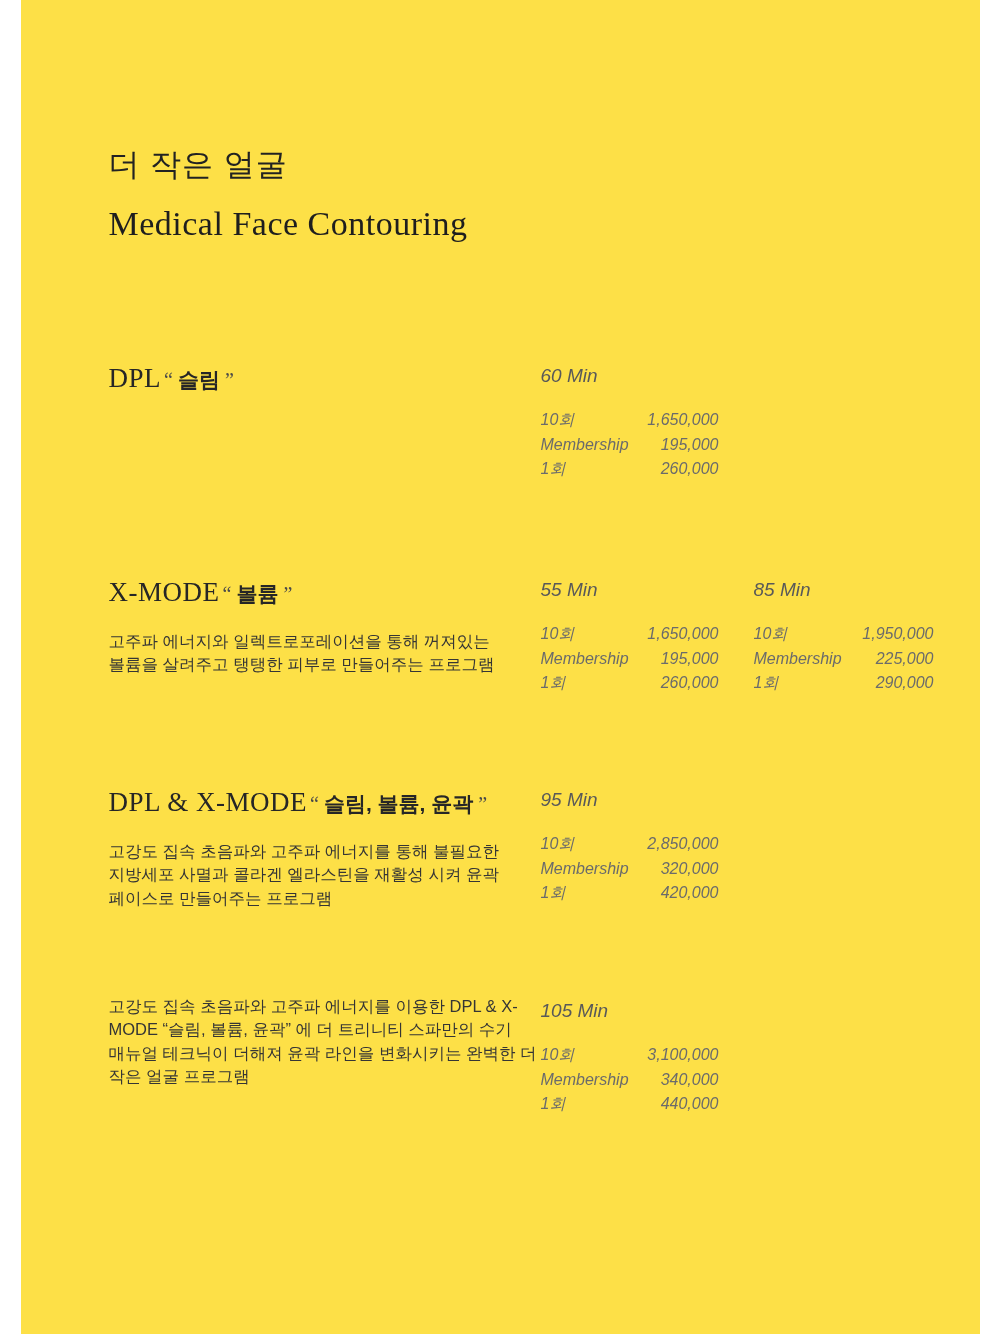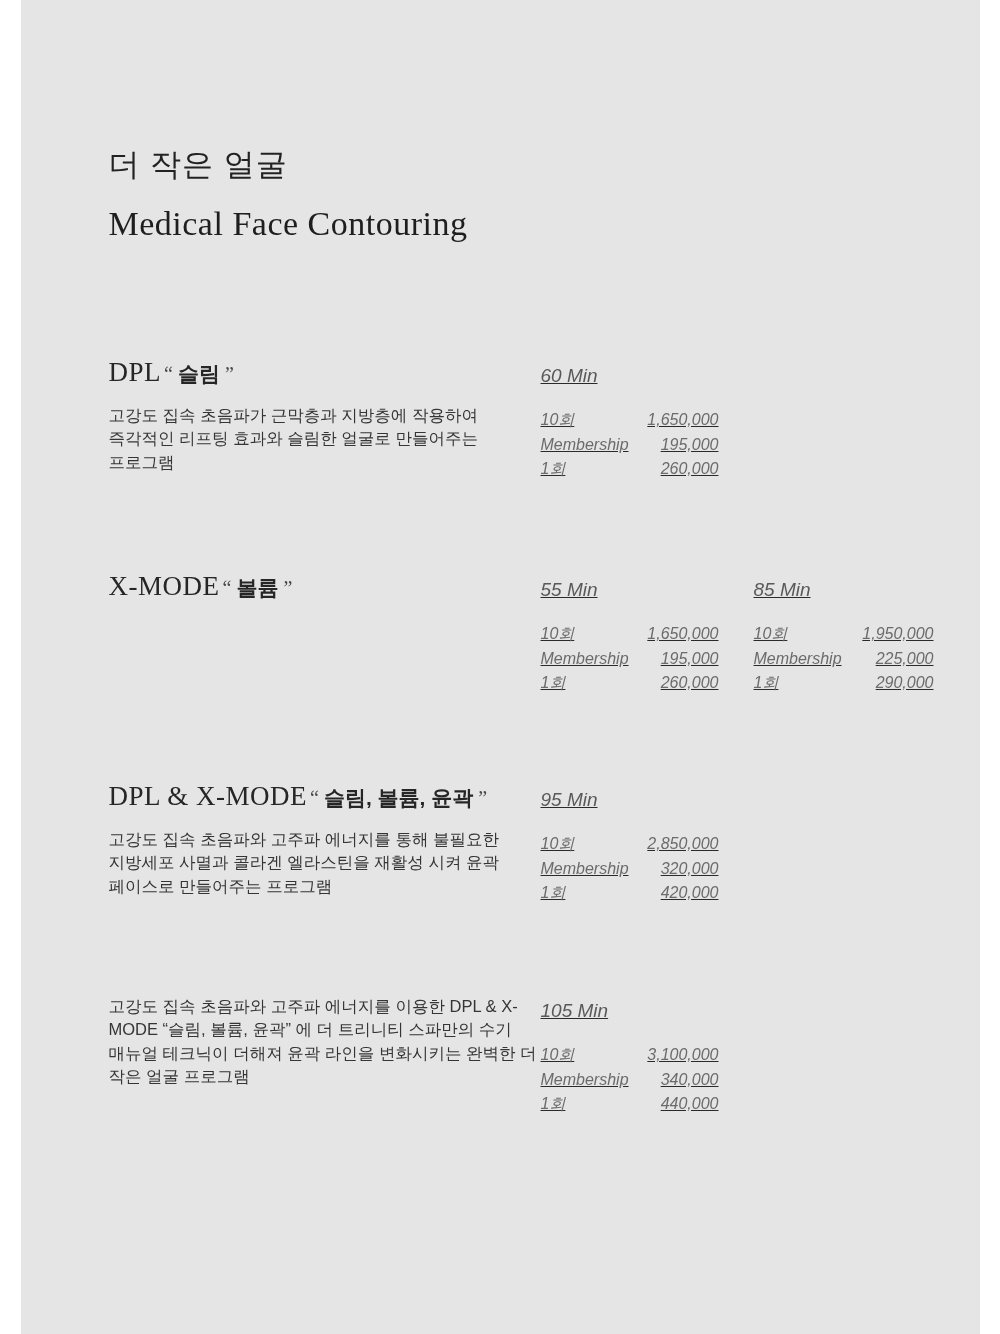--- a/index.html
+++ b/index.html
@@ -2,21 +2,21 @@
 <html><head>
 <meta charset="utf-8">
 <style>
   * { margin: 0; padding: 0; box-sizing: border-box; }
   html, body { background: #ffffff; }
   .page {
     position: relative;
     width: 959px;
     height: 1334px;
     margin: 0 auto;
-    background: #e5e5e5;
+    background: #fde047;
     font-family: "Liberation Sans", sans-serif;
     color: #2a2a2a;
     overflow: hidden;
   }
   
   .title-ko {
     position: absolute;
     left: 88px;
     top: 146px;
     font-size: 31px;
@@ -43,21 +43,21 @@
   .s3 { top: 784px; }
   .s4 { top: 995px; }
 
   .info {
     position: absolute;
     left: 88px;
     width: 432px;
   }
   .svc-title {
     font-weight: normal;
-    line-height: 24px;
+    line-height: 36px;
     margin-bottom: 17px;
     white-space: nowrap;
   }
   .svc-title .latin {
     font-family: "Liberation Serif", serif;
     font-size: 27px;
     font-weight: 500;
     letter-spacing: 0.5px;
     color: #262626;
   }
@@ -77,21 +77,20 @@
     font-size: 16.5px;
     line-height: 1.42;
     color: #353535;
     word-break: keep-all;
   }
   .pricing {
     position: absolute;
     left: 520px;
     display: flex;
     gap: 35px;
-    text-decoration: underline;
   }
   .price-col { width: 178px; padding-top: 4px; }
   .price-col.second { width: 180px; }
   .duration {
     font-style: italic;
     font-size: 19px;
     color: #595959;
     line-height: 24px;
     margin-bottom: 20px;
   }
@@ -112,21 +111,20 @@
 <div class="page">
 
   <h1 class="title-ko">더 작은 얼굴</h1>
   <h2 class="title-en">Medical Face Contouring</h2>
 
   <section class="service s1">
     <div class="info">
       <h3 class="svc-title">
         <span class="latin">DPL</span><span class="q">“</span><span class="quoted">슬림</span><span class="q">”</span>
       </h3>
-      <p class="desc">고강도 집속 초음파가 근막층과 지방층에 작용하여 즉각적인 리프팅 효과와 슬림한 얼굴로 만들어주는 프로그램</p>
     </div>
     <div class="pricing">
       <div class="price-col">
         <div class="duration">60 Min</div>
         <div class="price-row">
           <span class="lbl">10회</span>
           <span class="val">1,650,000</span>
         </div>
         <div class="price-row">
           <span class="lbl">Membership</span>
@@ -138,20 +136,21 @@
         </div>
       </div>
     </div>
   </section>
 
   <section class="service s2">
     <div class="info">
       <h3 class="svc-title">
         <span class="latin">X-MODE</span><span class="q">“</span><span class="quoted">볼륨</span><span class="q">”</span>
       </h3>
+      <p class="desc">고주파 에너지와 일렉트로포레이션을 통해 꺼져있는 볼륨을 살려주고 탱탱한 피부로 만들어주는 프로그램</p>
     </div>
     <div class="pricing">
       <div class="price-col">
         <div class="duration">55 Min</div>
         <div class="price-row">
           <span class="lbl">10회</span>
           <span class="val">1,650,000</span>
         </div>
         <div class="price-row">
           <span class="lbl">Membership</span>

